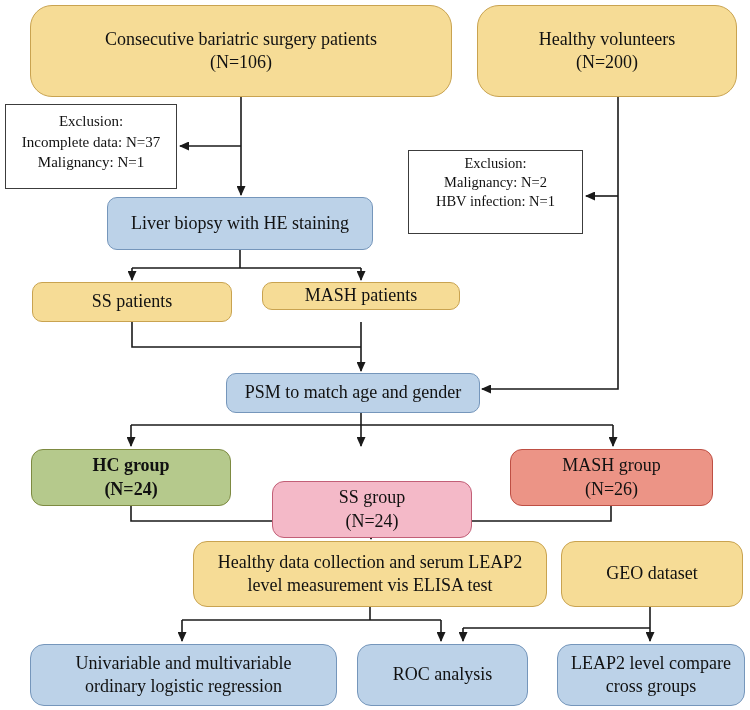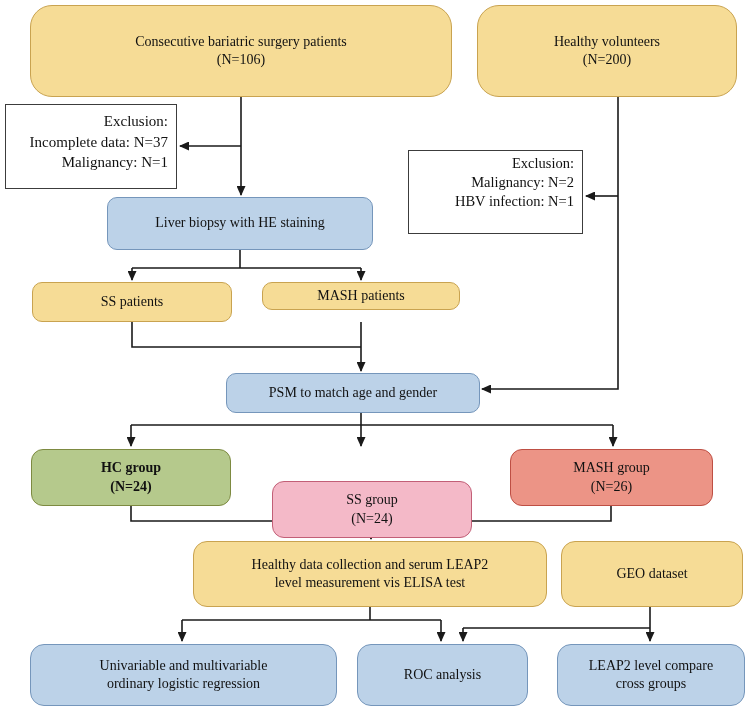--- a/index.html
+++ b/index.html
@@ -8,30 +8,30 @@
     background:var(--background,#fff);
     font-family:"Liberation Serif","DejaVu Serif",serif;
     color:var(--text-color,#111);
   }
   svg.wires{position:absolute;left:0;top:0;width:750px;height:710px;}
   .wire{stroke:var(--line-color,#1a1a1a);stroke-width:1.6;fill:none;}
   .ah{fill:var(--line-color,#1a1a1a);}
   .box{
     position:absolute;box-sizing:border-box;
     display:flex;flex-direction:column;justify-content:center;align-items:center;
-    text-align:center;line-height:1.3;font-size:14px;
+    text-align:center;line-height:1.3;font-size:18px;
   }
   .yellow{background:var(--yellow-fill,#F6DC96);border:1.6px solid var(--yellow-border,#C9A350);}
   .blue{background:var(--blue-fill,#BCD2E8);border:1.6px solid var(--blue-border,#7596BB);}
   .green{background:var(--green-fill,#B5C98C);border:1.6px solid var(--green-border,#7D8A41);font-weight:bold;}
   .pink{background:var(--pink-fill,#F4B9C8);border:1.6px solid var(--pink-border,#C25F77);margin-top:32px;}
   .salmon{background:var(--salmon-fill,#EC9486);border:1.6px solid var(--salmon-border,#BE4F44);text-align:right;}
   .excl{
     background:var(--exclusion-fill,#fff);border:1.6px solid var(--exclusion-border,#3c3c3c);
-    border-radius:0;justify-content:flex-start;align-items:flex-end;text-align:left;
+    border-radius:0;justify-content:flex-start;align-items:center;text-align:left;
     padding:6px 8px;font-size:15px;line-height:1.38;
   }
   .excl.small{font-size:14.5px;line-height:1.32;padding-top:3px;}
   .r22{border-radius:22px}.r14{border-radius:14px}.r12{border-radius:12px}.r10{border-radius:10px}
   .ln{display:block;}
 </style>
 </head>
 <body>
 
 <div class="canvas">

